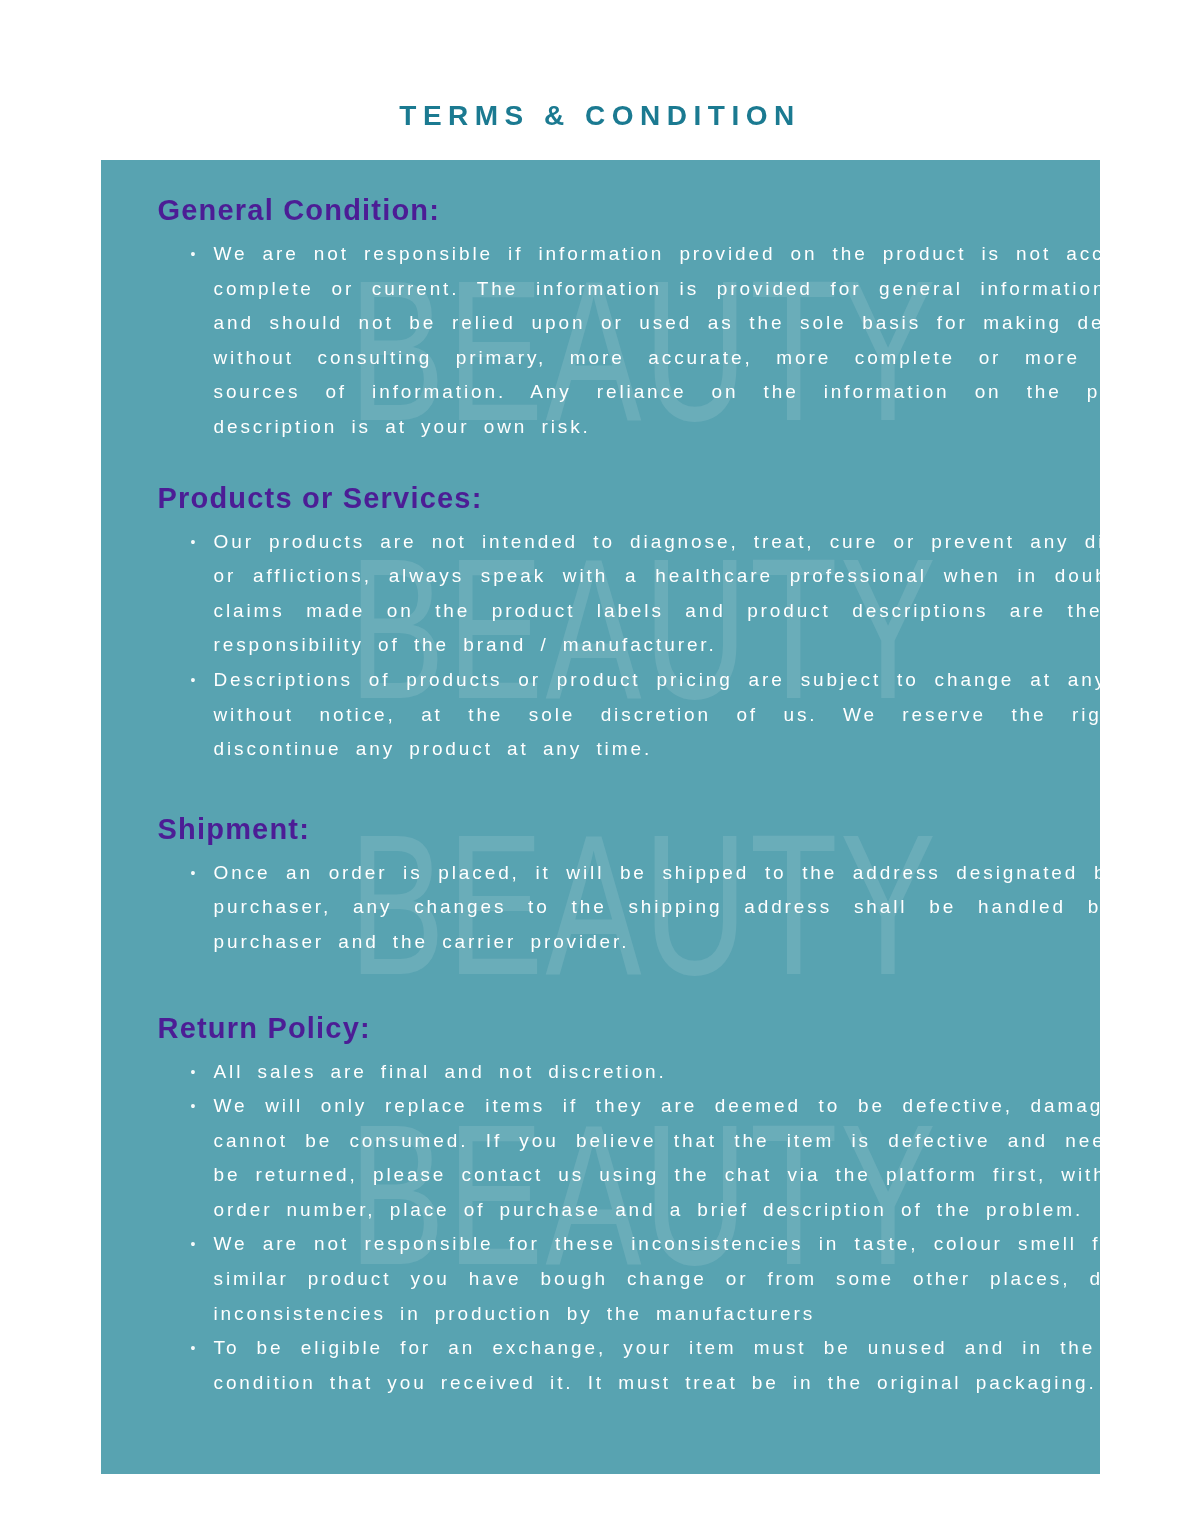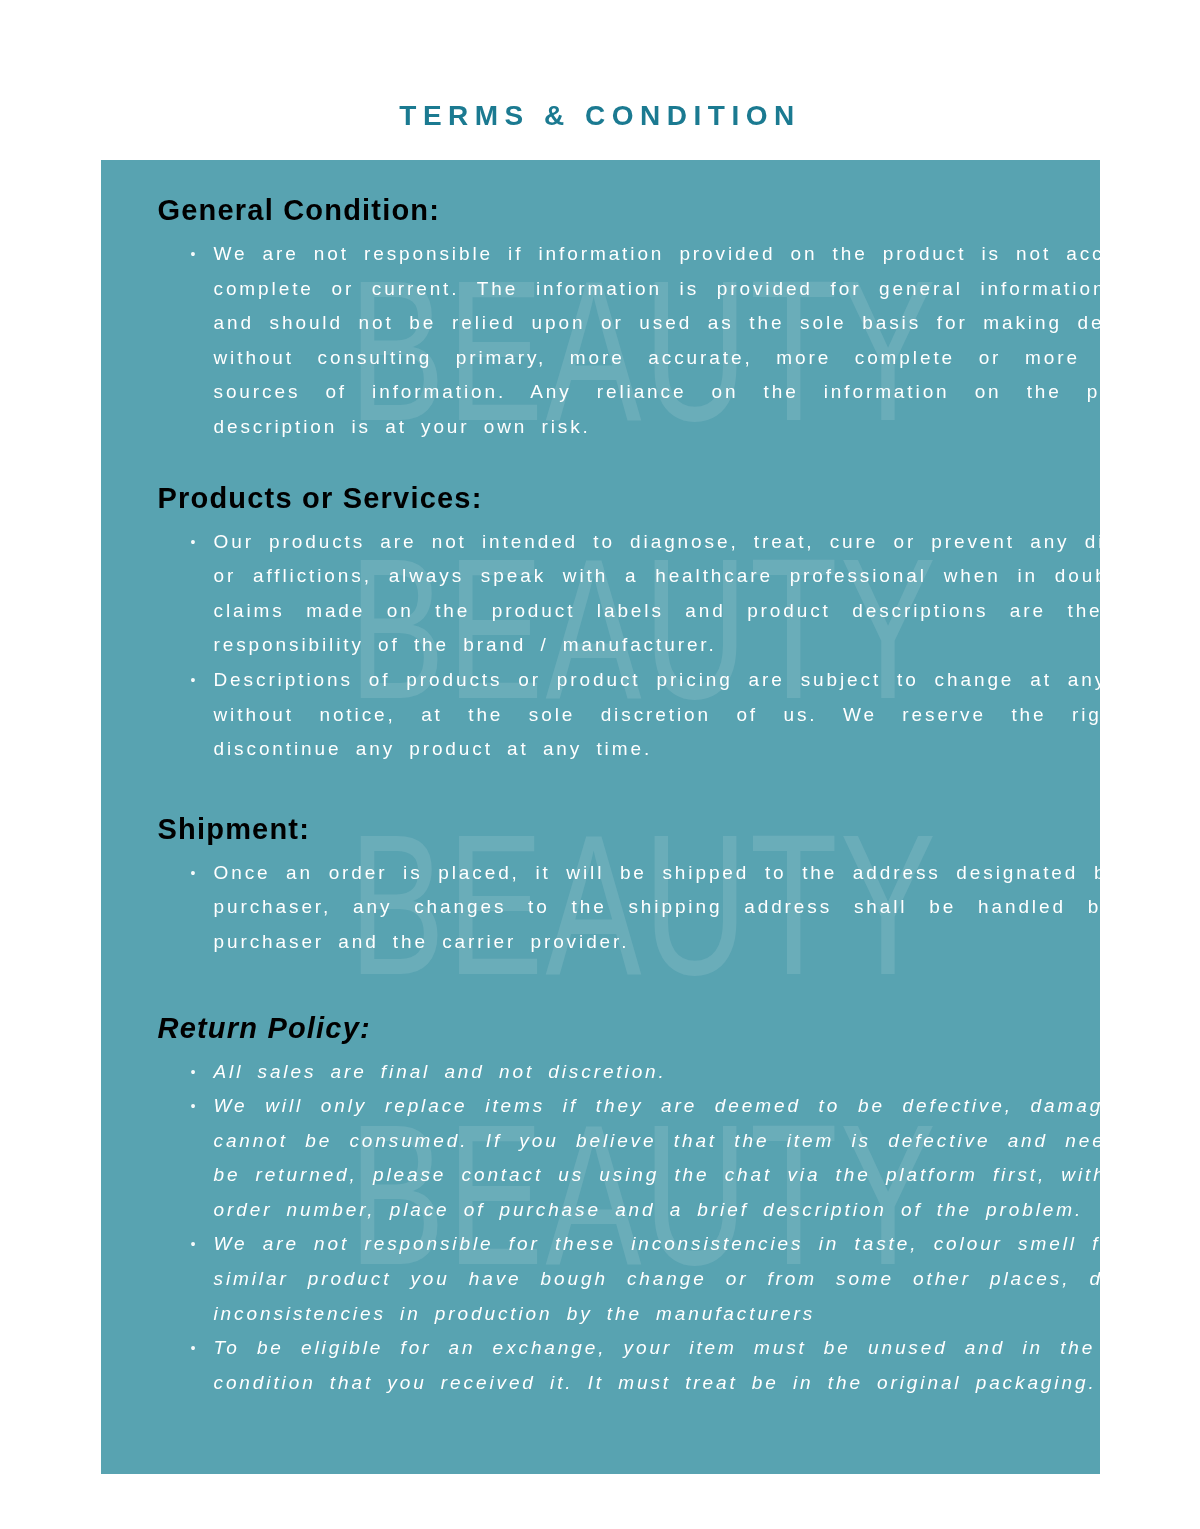--- a/index.html
+++ b/index.html
@@ -54,28 +54,28 @@
   .wm-1 { top: 91px; }
   .wm-2 { top: 369px; }
   .wm-3 { top: 645px; }
   .wm-4 { top: 935px; }
   .section {
     position: relative;
     z-index: 1;
   }
   .sec-2 { margin-top: 36px; }
   .sec-3 { margin-top: 45px; }
-  .sec-4 { margin-top: 51px; font-style: italic; }
+  .sec-4 { margin-top: 51px; }
   .section-heading {
     margin: 0 0 9px 0;
     font-size: 29px;
     line-height: 35px;
     font-weight: bold;
     letter-spacing: 1.2px;
-    color: #000000;
+    color: #4c1d95;
   }
   .bullet-list {
     list-style: none;
     margin: 0 0 0 33px;
     padding: 0;
   }
   .bullet-item {
     display: flex;
     font-size: 19px;
     line-height: 34.6px;

